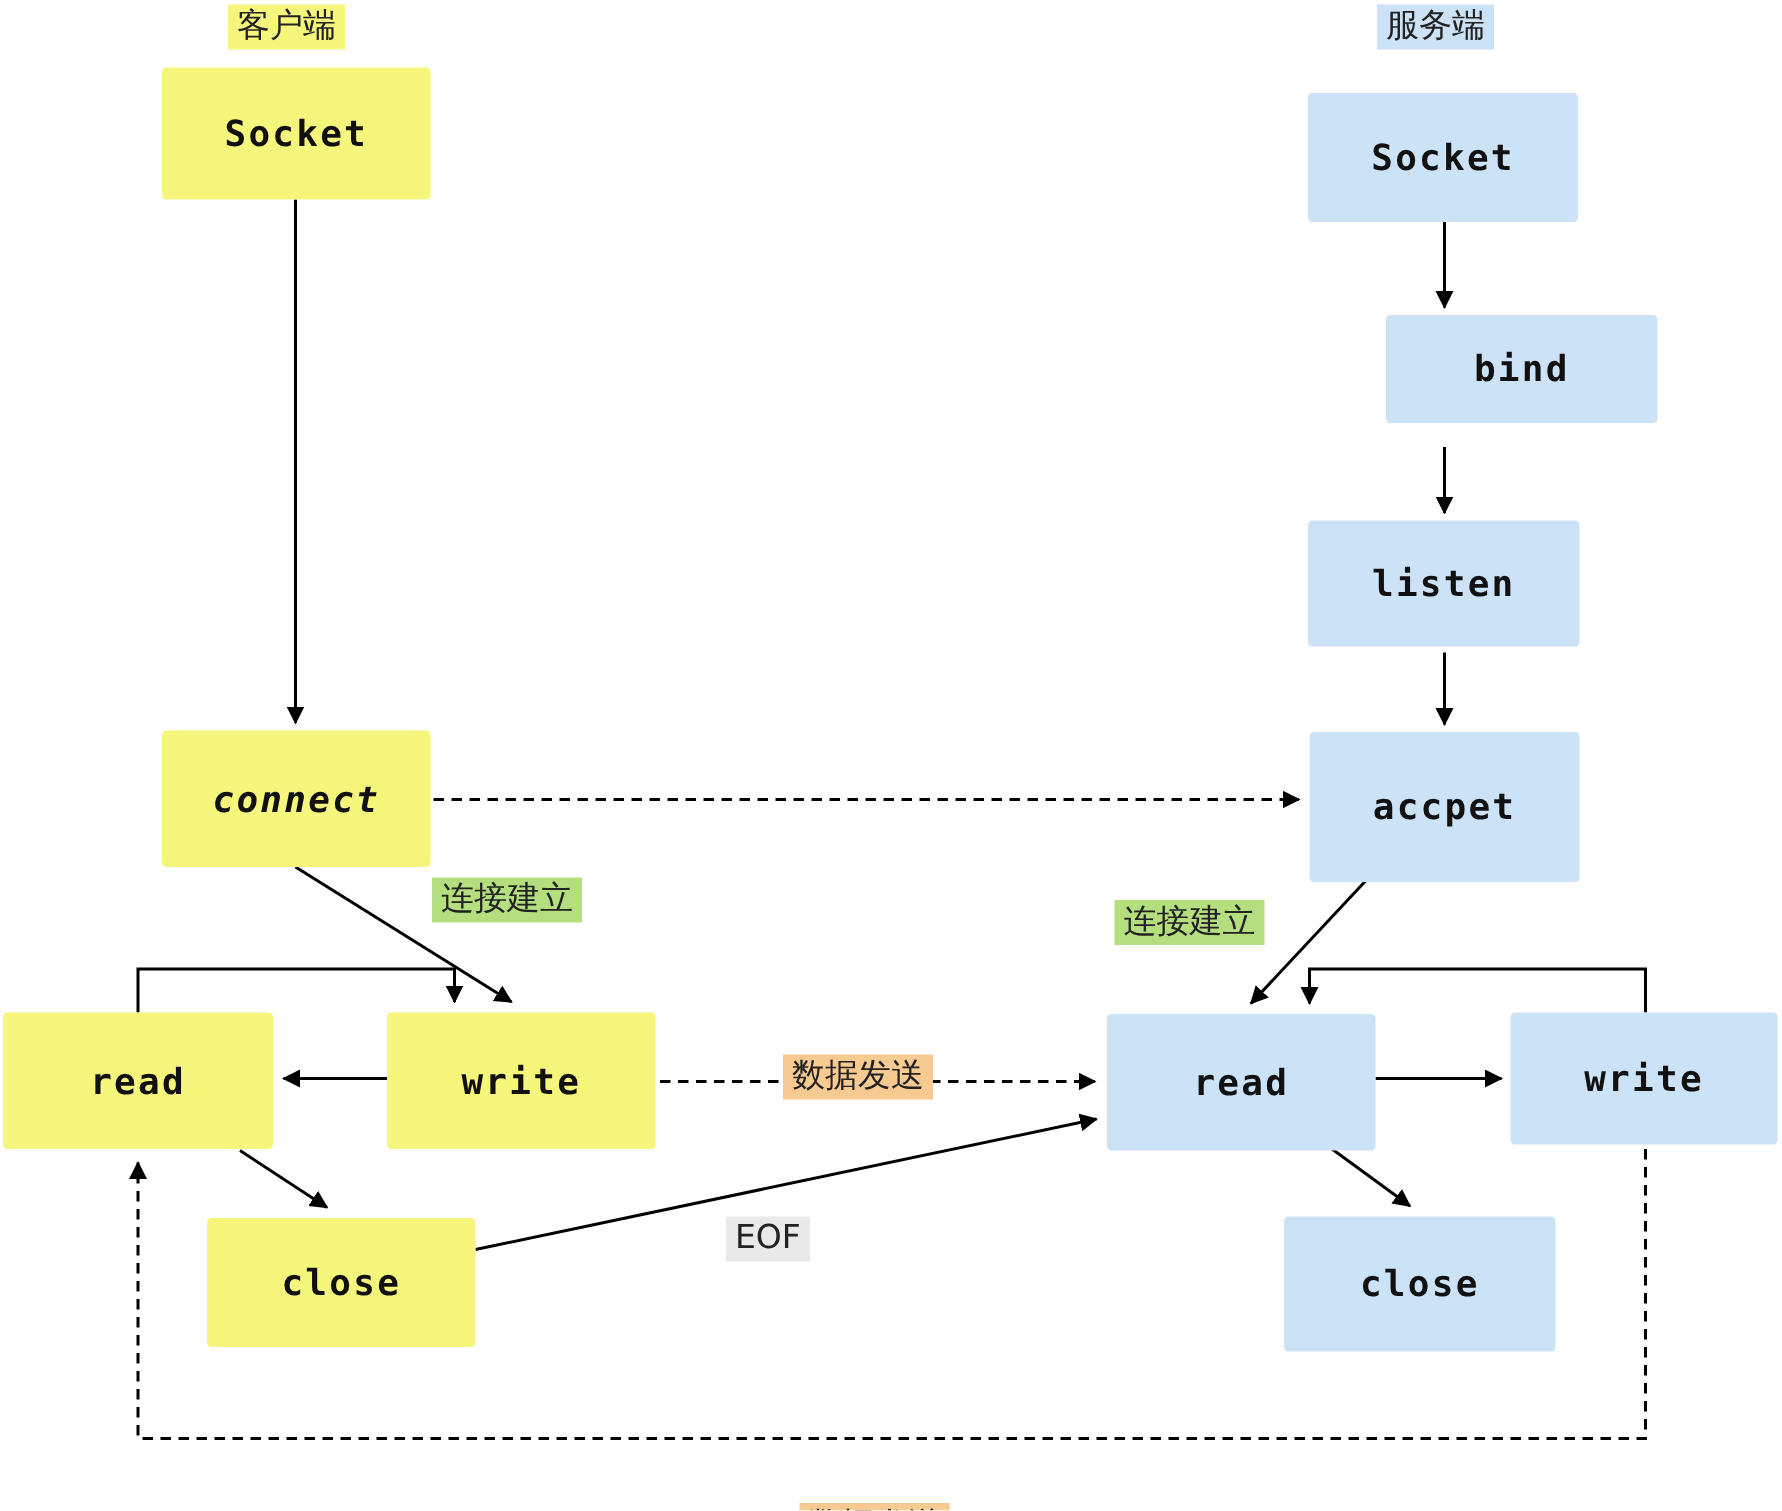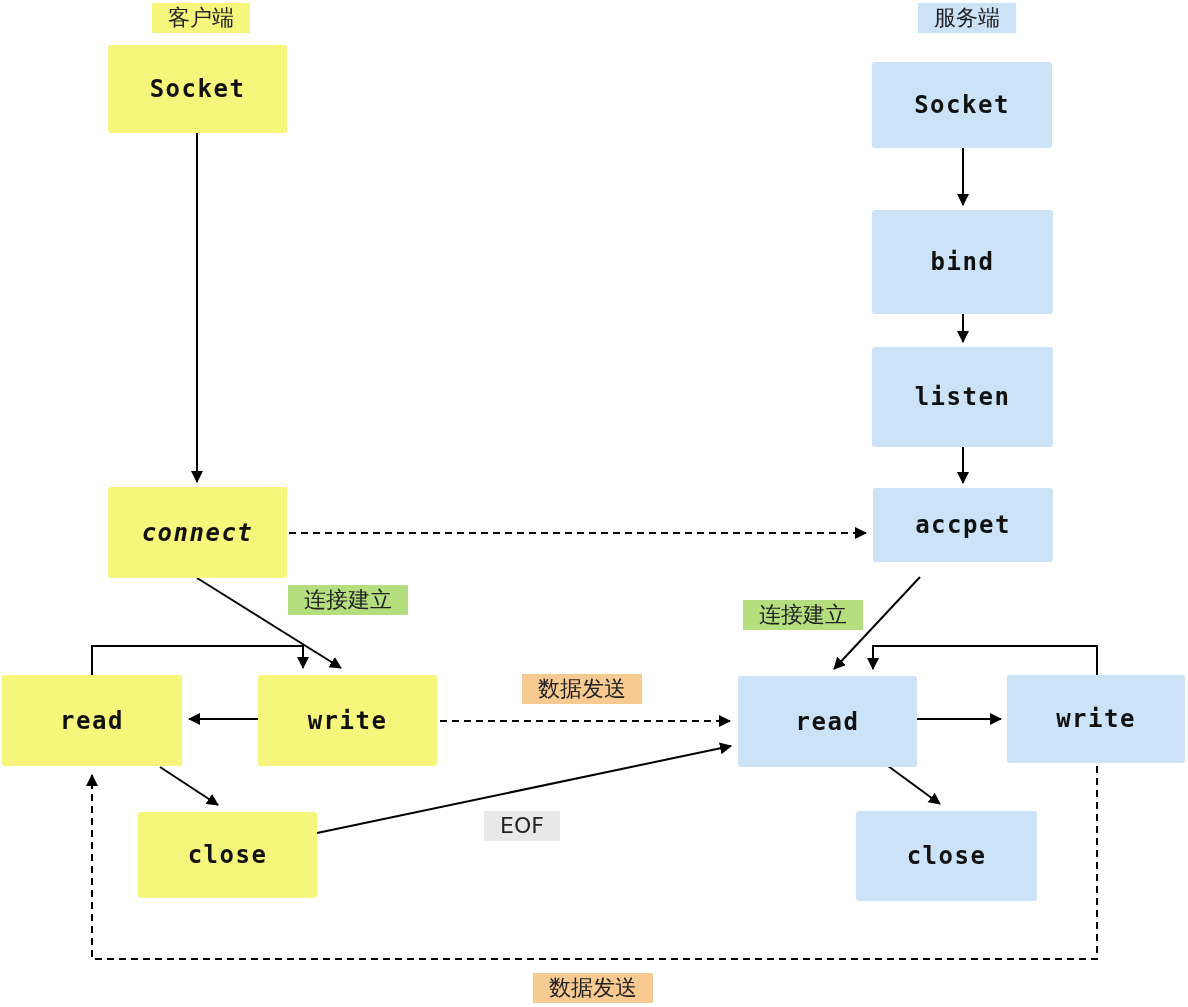--- a/index.html
+++ b/index.html
@@ -34,42 +34,42 @@
     color: #111111;
     border-radius: 3px;
   }
   .node.yellow { background: var(--client-box, #F6F67D); }
   .node.blue   { background: var(--server-box, #CBE2F7); }
   .tag {
     position: absolute;
     display: inline-block;
     font-size: 22px;
     line-height: 28px;
-    padding: 1px 16px;
+    padding: 1px 6px;
     color: #222222;
     white-space: nowrap;
   }
   .tag.yellow { background: var(--client-box, #F6F67D); }
   .tag.blue   { background: var(--server-box, #CBE2F7); }
   .tag.pink   { background: var(--label-pink, #F6C5C9); }
   .tag.green  { background: var(--label-green, #B5DF7E); }
-  .tag.orange { background: var(--label-orange, #F7CA92); }
+  .tag.orange { background: var(--label-orange, #F7CA92); margin-top: 29px; }
   .tag.gray   { background: var(--label-gray, #E9E9E9); font-family: "DejaVu Sans", sans-serif; }
 
   
   #client-socket  { left:108px; top:45px;  width:179px; height:88px; }
   #client-connect { left:108px; top:487px; width:179px; height:91px;font-style:italic; }
   #client-read    { left:2px;   top:675px; width:180px; height:91px; }
   #client-write   { left:258px; top:675px; width:179px; height:91px; }
   #client-close   { left:138px; top:812px; width:179px; height:86px; }
 
   #server-socket  { left:872px;  top:62px;  width:180px; height:86px; }
-  #server-bind    { left:872px;  top:210px; width:181px; height:104px; }
-  #server-listen  { left:872px;  top:347px; width:181px; height:100px; }
-  #server-accept  { left:873px;  top:488px; width:180px; height:74px; }
+  #server-bind    { left:924px;  top:210px; width:181px; height:72px; }
+  #server-listen  { left:872px;  top:347px; width:181px; height:84px; }
+  #server-accept  { left:873px;  top:488px; width:180px; height:100px; }
   #server-read    { left:738px;  top:676px; width:179px; height:91px; }
   #server-write   { left:1007px; top:675px; width:178px; height:88px; }
   #server-close   { left:856px;  top:811px; width:181px; height:90px; }
 
   
   #client-header   { left:152px; top:3px; }
   #server-header   { left:918px; top:3px; }
   #label-conn-req  { left:422px; top:492px; font-size:23px; line-height:31px; }
   #label-estab-l   { left:288px; top:585px; }
   #label-estab-r   { left:743px; top:600px; }

